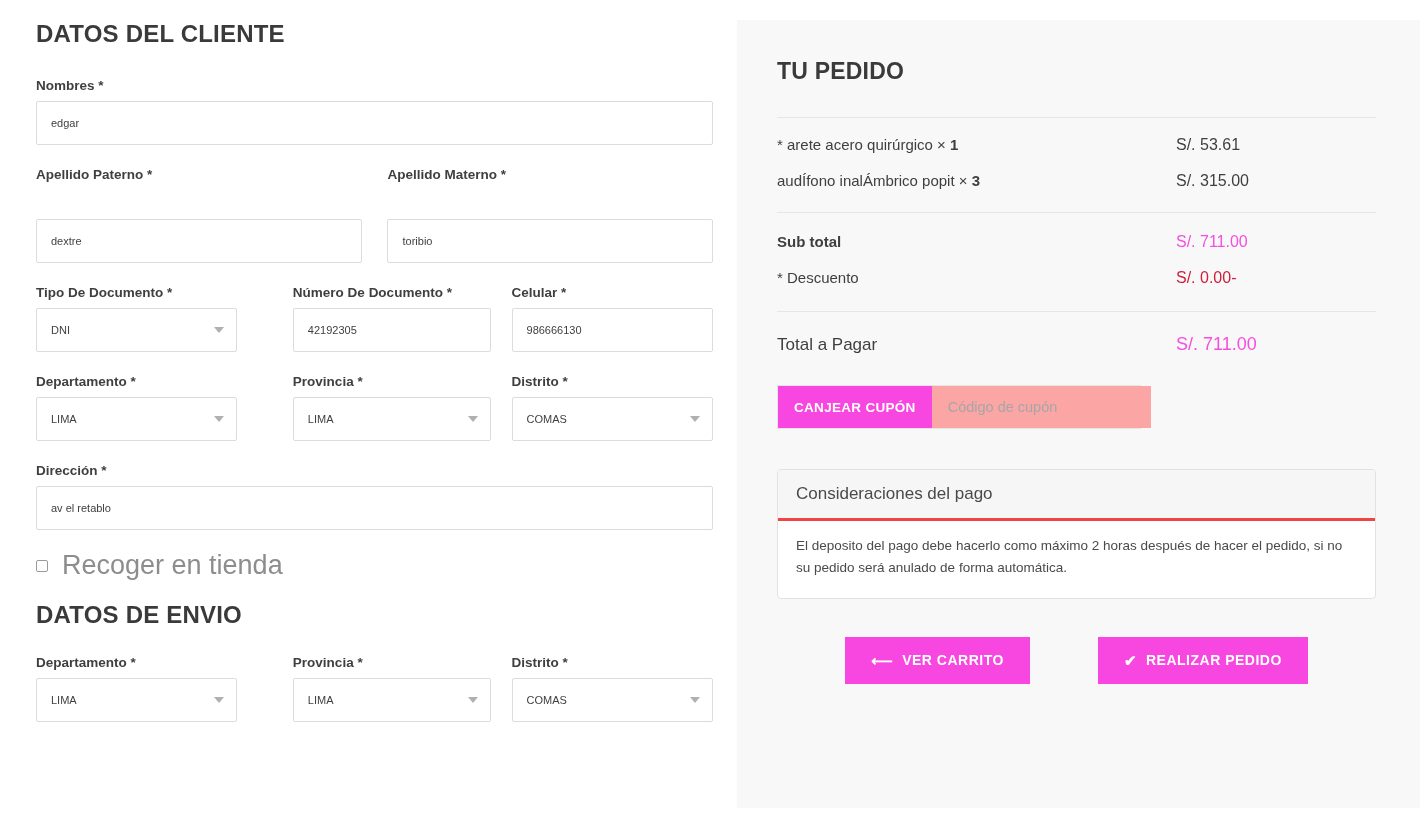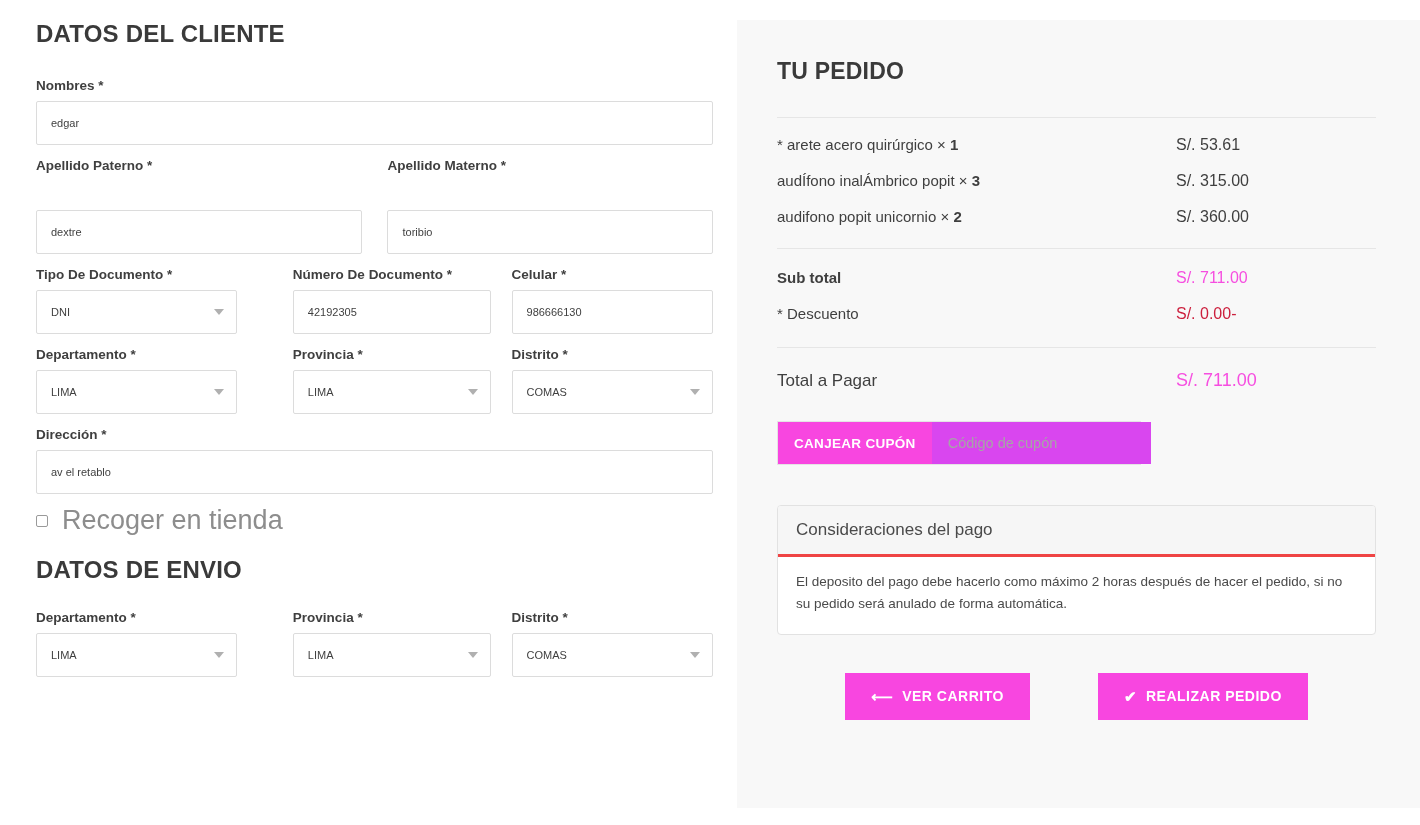--- a/index.html
+++ b/index.html
@@ -60,21 +60,21 @@
     position: absolute;
     right: 12px;
     top: 50%;
     transform: translateY(-50%);
     width: 0; height: 0;
     border-left: 5px solid transparent;
     border-right: 5px solid transparent;
     border-top: 6px solid #b0b0b0;
   }
 
-  .form-row { display: flex; margin-bottom: 13px; }
+  .form-row { display: flex; margin-bottom: 22px; }
   .field { display: flex; flex-direction: column; }
 
   .full-field { width: 678px; }
   .half-field { width: 326px; gap: 29px; }
   .gap-half { width: 26px; }
   .third-a { width: 211px; }
   .third-b { width: 207px; }
   .third-c { width: 211px; }
   .gap-third { width: 58px; }
   .gap-third2 { width: 22px; }
@@ -179,21 +179,21 @@
     justify-content: center;
     padding: 0 16px;
     border: none;
     cursor: pointer;
     white-space: nowrap;
   }
   .coupon-input {
     flex: 1;
     border: none;
     outline: none;
-    background: #d946ef;
+    background: #fca5a5;
     padding: 0 16px;
     font-size: 14.5px;
     font-family: "Liberation Sans", sans-serif;
     color: #3f3f3f;
   }
   .coupon-input::placeholder { color: #a6a6a6; }
 
   .consider-box {
     margin-top: 40px;
     border: 1px solid #e2e2e2;
@@ -376,27 +376,20 @@
           </span>
           <span class="line-price">S/. 53.61</span>
         </div>
         <div class="order-line">
           <span class="line-name">
             <span>audÍfono inalÁmbrico popit ×</span>
             <span class="line-qty">3</span>
           </span>
           <span class="line-price">S/. 315.00</span>
         </div>
-        <div class="order-line">
-          <span class="line-name">
-            <span>audifono popit unicornio ×</span>
-            <span class="line-qty">2</span>
-          </span>
-          <span class="line-price">S/. 360.00</span>
-        </div>
       </div>
 
       <div class="hr"></div>
 
       <div class="totals">
         <div class="total-row">
           <span class="total-label">Sub total</span>
           <span class="total-value pink-text">S/. 711.00</span>
         </div>
         <div class="total-row">

